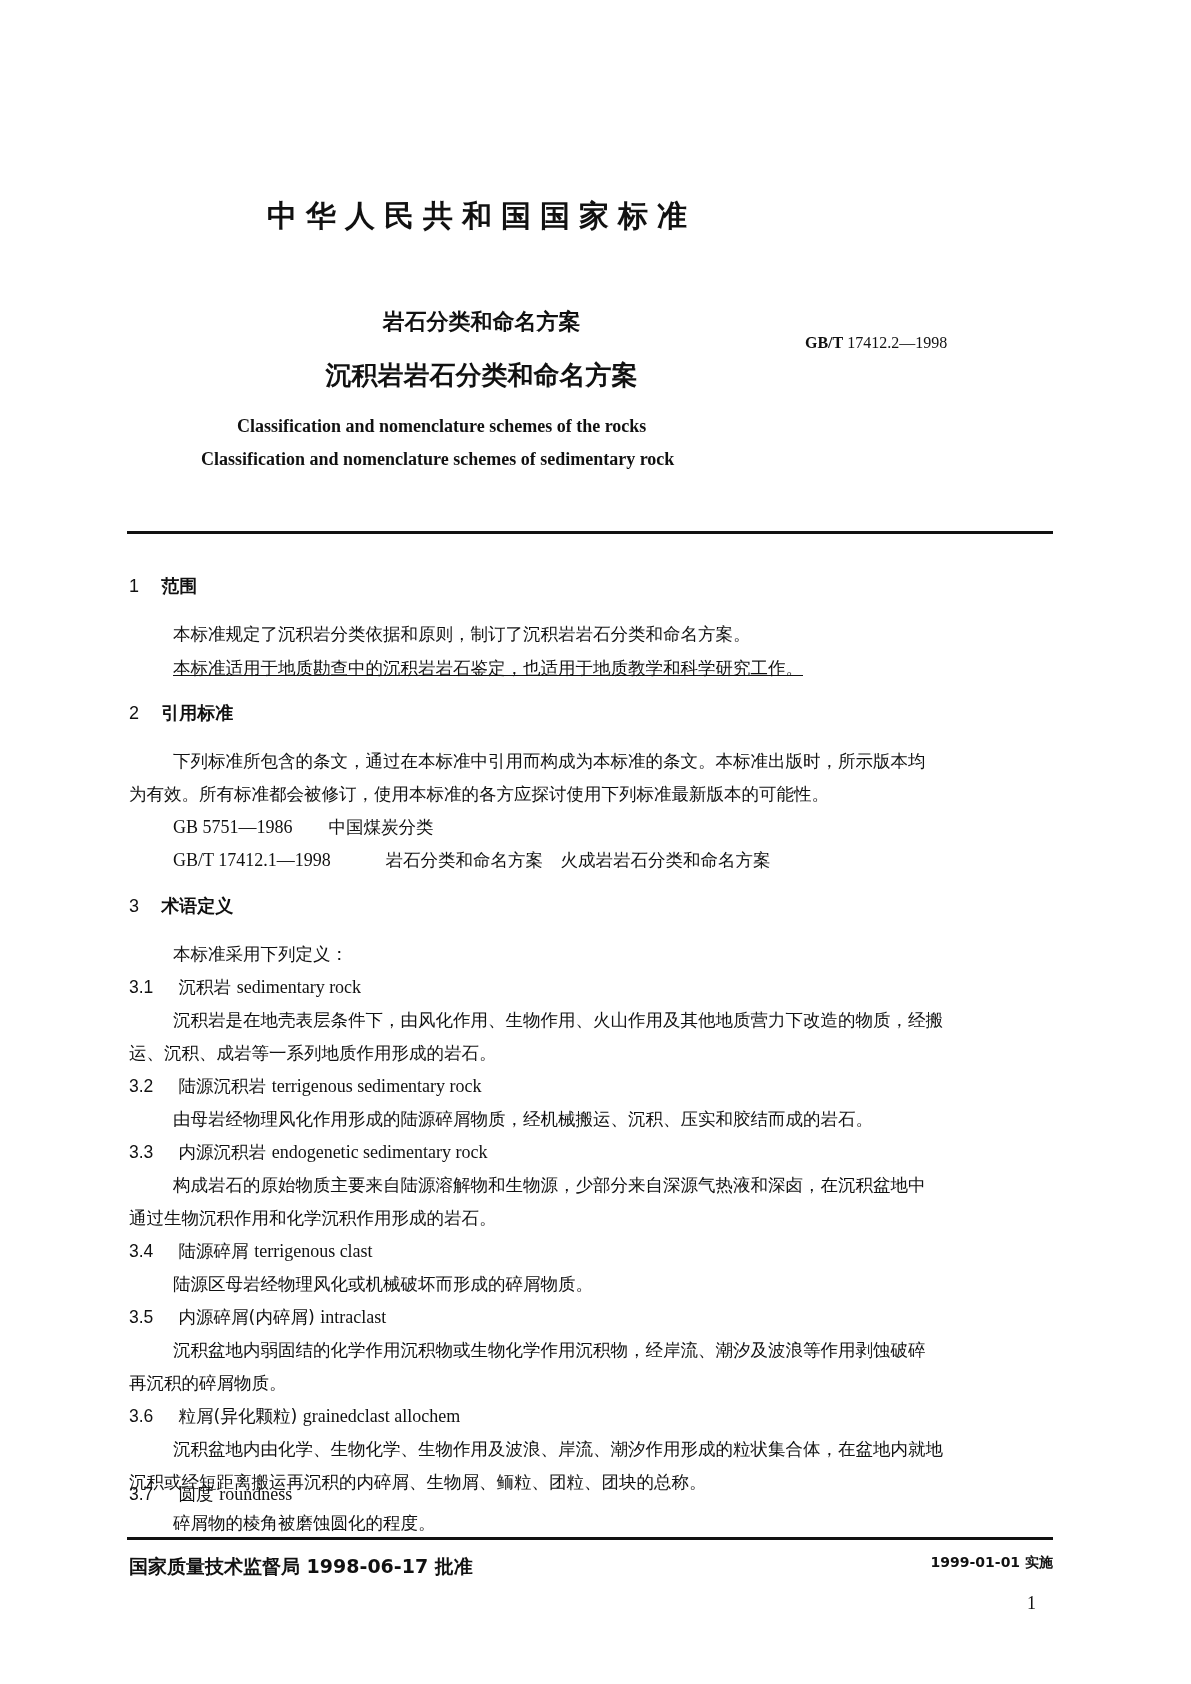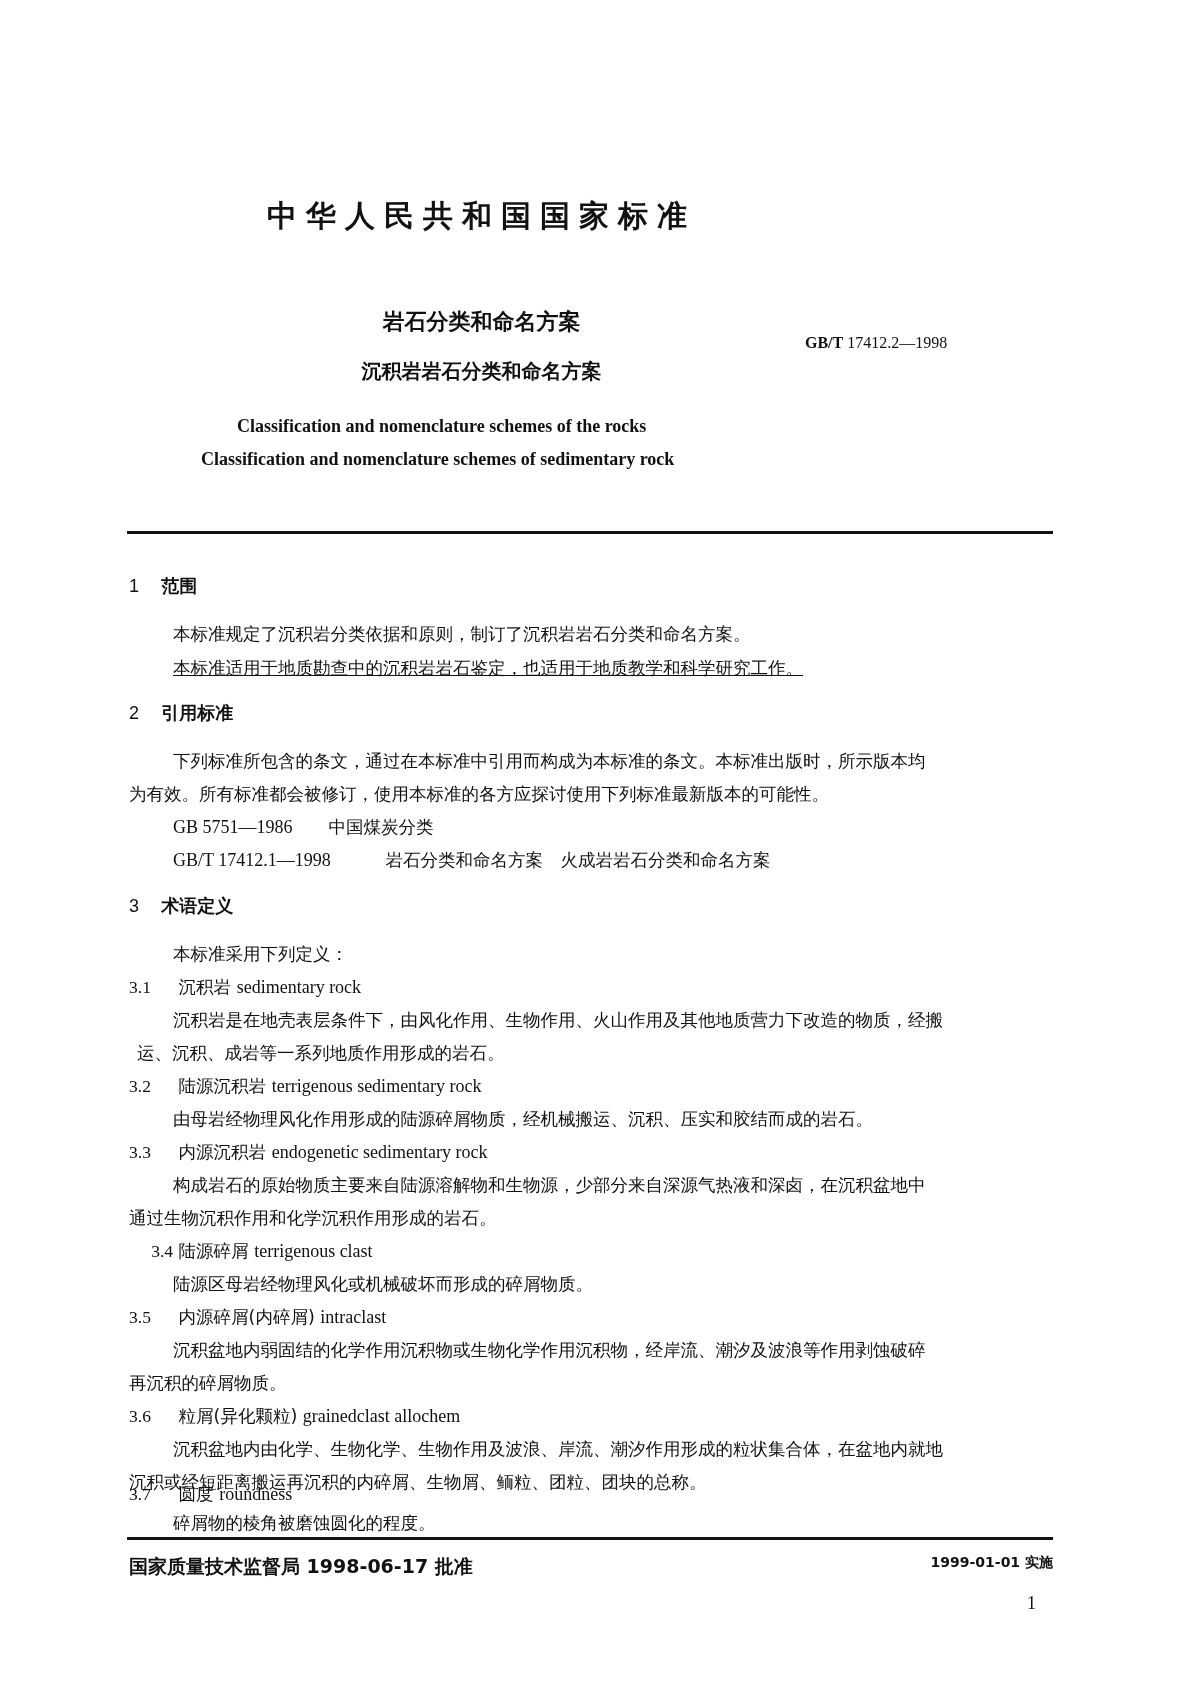--- a/index.html
+++ b/index.html
@@ -21,21 +21,21 @@
       top: 196px; left: 0; width: 963px; text-align: center;
       font-size: 30px; font-weight: bold; letter-spacing: 9px;
       font-family: "DejaVu Sans", sans-serif;
     }
     .main-title-1 {
       top: 307px; left: 0; width: 963px; text-align: center;
       font-size: 22px; font-weight: bold;
     }
     .main-title-2 {
       top: 358px; left: 0; width: 963px; text-align: center;
-      font-size: 20px; font-weight: bold;
+      font-size: 26px; font-weight: bold;
     }
     .std-code {
       top: 334px; left: 805px;
       font-size: 16px;
       font-family: "Liberation Serif", serif;
     }
     .std-code .gbt { font-weight: bold; }
     .en-title-1 {
       top: 416px; left: 237px;
       font-size: 18px; font-weight: bold;
@@ -64,21 +64,21 @@
       font-size: 17.5px;
       font-family: "DejaVu Sans", sans-serif;
     }
     .para.indent { left: 173px; }
     .para.flush { left: 129px; }
     .term-line {
       font-size: 17.5px; left: 129px;
     }
     .term-line .tnum {
       display: inline-block; width: 44px;
-      font-family: Liberation Serif, serif;
+      font-family: Liberation Sans, sans-serif;
     }
     .term-line .en {
       font-family: "Liberation Serif", serif; font-size: 18px;
     }
     .ref-line { font-size: 17.5px; left: 173px; }
     .ref-line .code {
       font-family: "Liberation Serif", serif; font-size: 18px;
       display: inline-block;
     }
 
@@ -137,38 +137,38 @@
   <span>术语定义</span>
 </div>
 <div class="abs para indent" style="top:942px;">本标准采用下列定义：</div>
 
 <div class="abs term-line" style="top:975px;">
   <span class="tnum">3.1</span>
   <span>沉积岩</span>
   <span class="en">sedimentary rock</span>
 </div>
 <div class="abs para indent" style="top:1008px;">沉积岩是在地壳表层条件下，由风化作用、生物作用、火山作用及其他地质营力下改造的物质，经搬</div>
-<div class="abs para flush" style="top:1041px;margin-left:8px;">运、沉积、成岩等一系列地质作用形成的岩石。</div>
+<div class="abs para flush" style="top:1041px;">运、沉积、成岩等一系列地质作用形成的岩石。</div>
 
 <div class="abs term-line" style="top:1074px;">
   <span class="tnum">3.2</span>
   <span>陆源沉积岩</span>
   <span class="en">terrigenous sedimentary rock</span>
 </div>
 <div class="abs para indent" style="top:1107px;">由母岩经物理风化作用形成的陆源碎屑物质，经机械搬运、沉积、压实和胶结而成的岩石。</div>
 
 <div class="abs term-line" style="top:1140px;">
   <span class="tnum">3.3</span>
   <span>内源沉积岩</span>
   <span class="en">endogenetic sedimentary rock</span>
 </div>
 <div class="abs para indent" style="top:1173px;">构成岩石的原始物质主要来自陆源溶解物和生物源，少部分来自深源气热液和深卤，在沉积盆地中</div>
 <div class="abs para flush" style="top:1206px;">通过生物沉积作用和化学沉积作用形成的岩石。</div>
 
-<div class="abs term-line" style="top:1239px;text-align:right;">
+<div class="abs term-line" style="top:1239px;">
   <span class="tnum">3.4</span>
   <span>陆源碎屑</span>
   <span class="en">terrigenous clast</span>
 </div>
 <div class="abs para indent" style="top:1272px;">陆源区母岩经物理风化或机械破坏而形成的碎屑物质。</div>
 
 <div class="abs term-line" style="top:1305px;">
   <span class="tnum">3.5</span>
   <span>内源碎屑(内碎屑)</span>
   <span class="en">intraclast</span>

